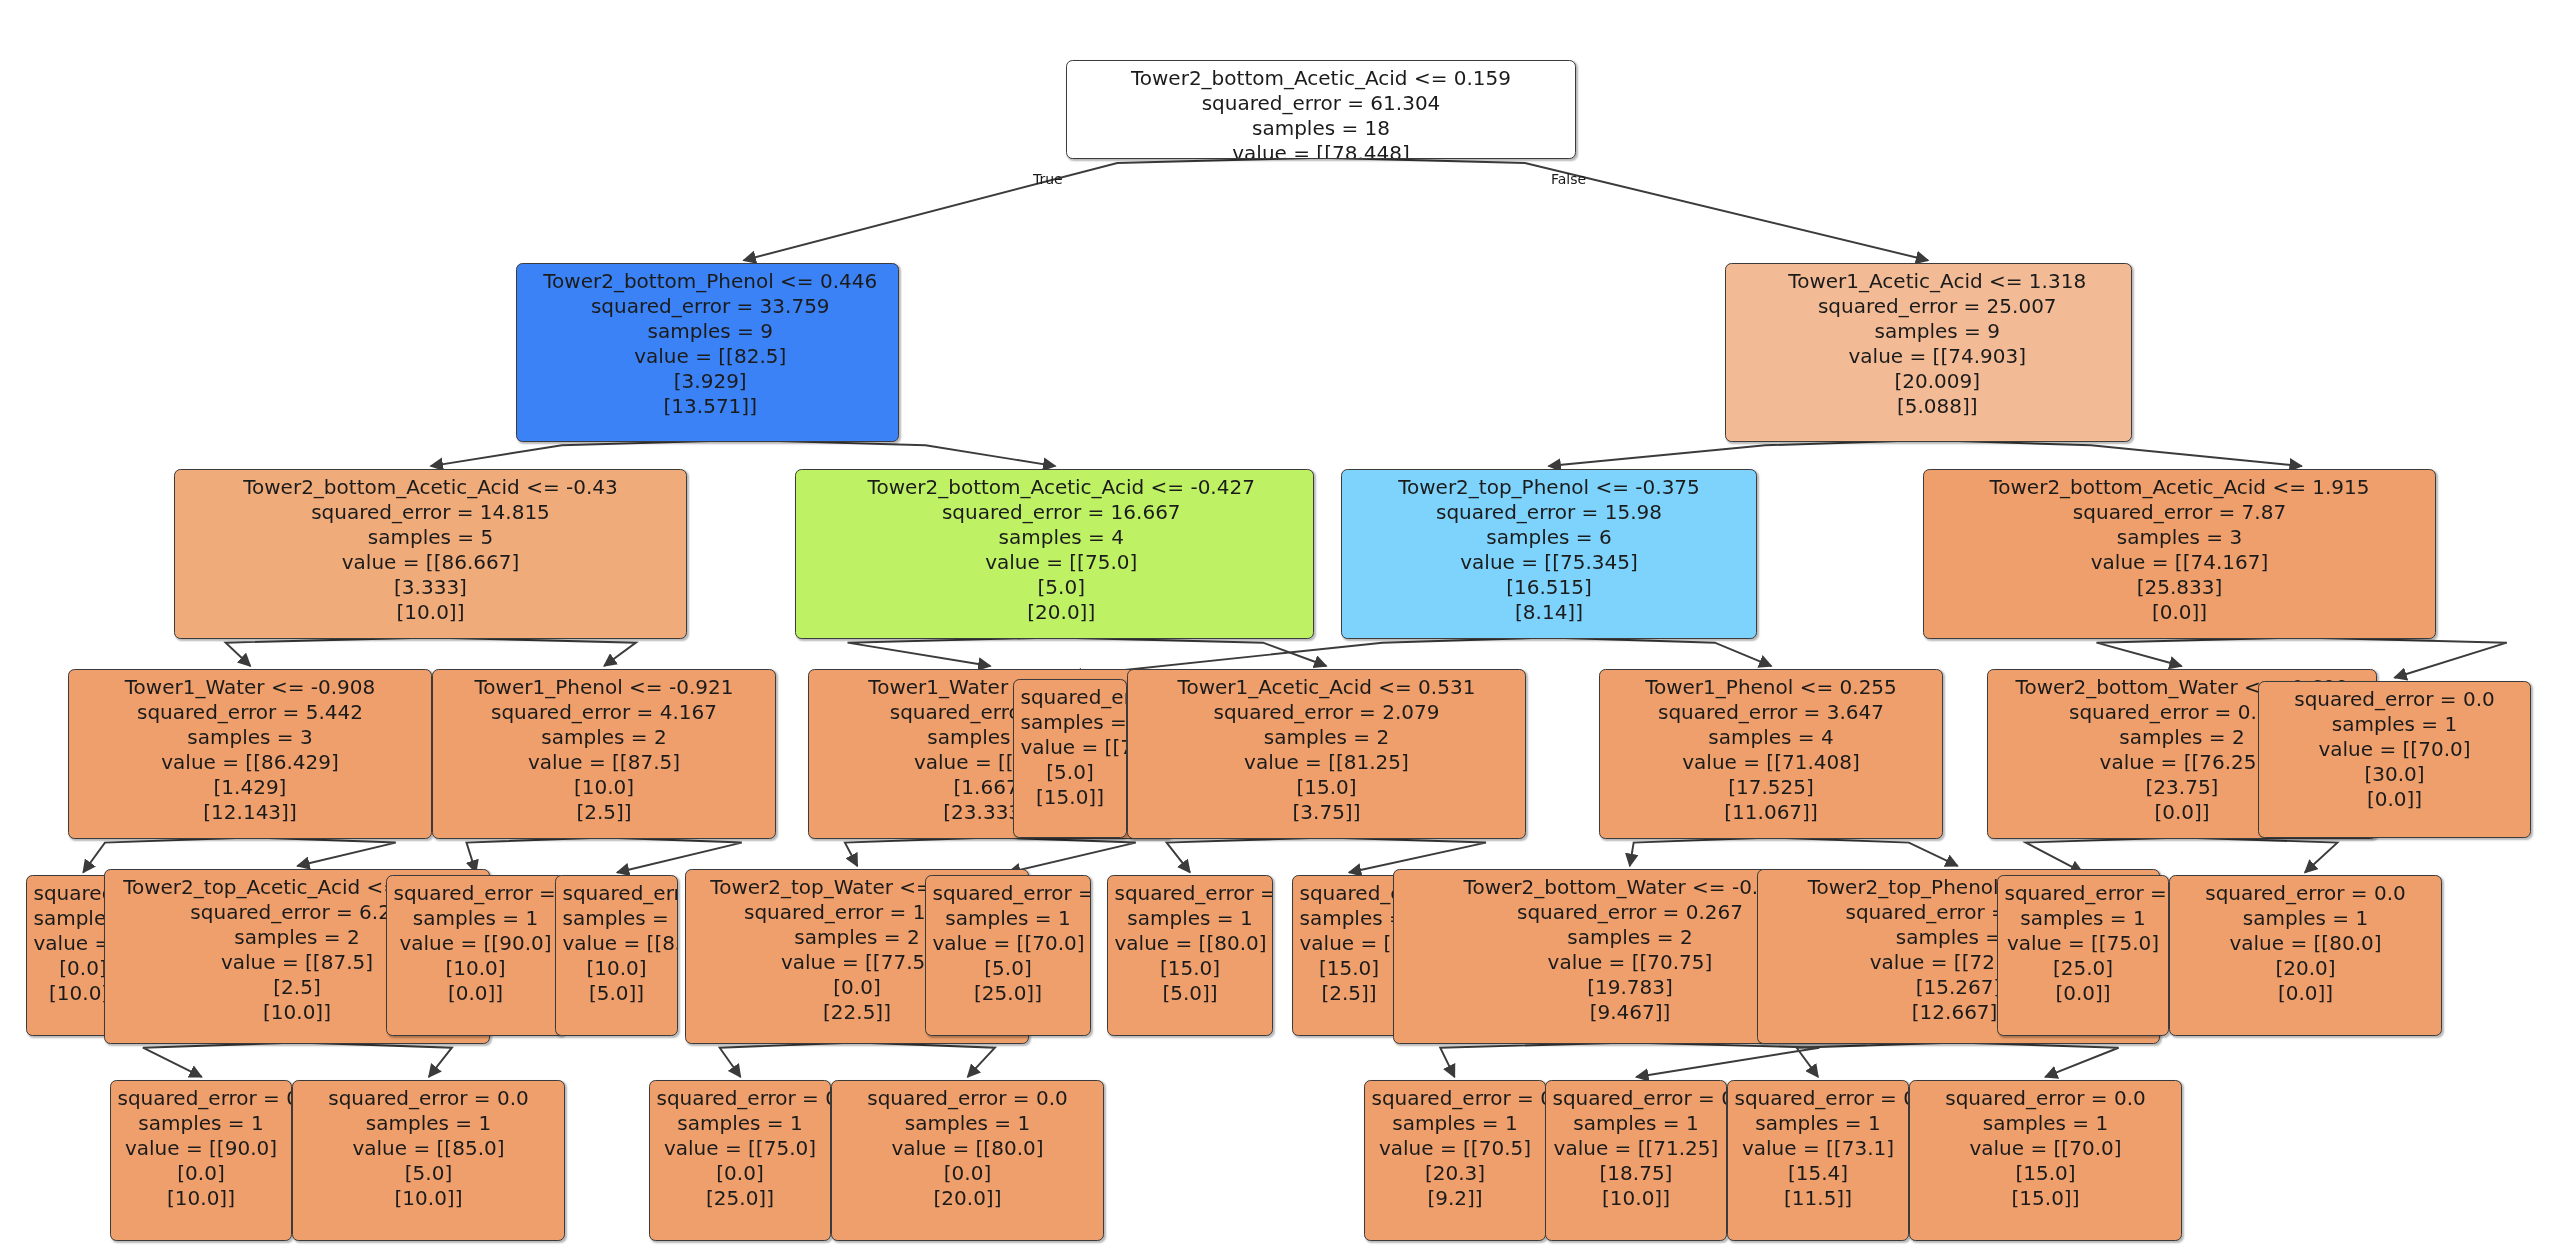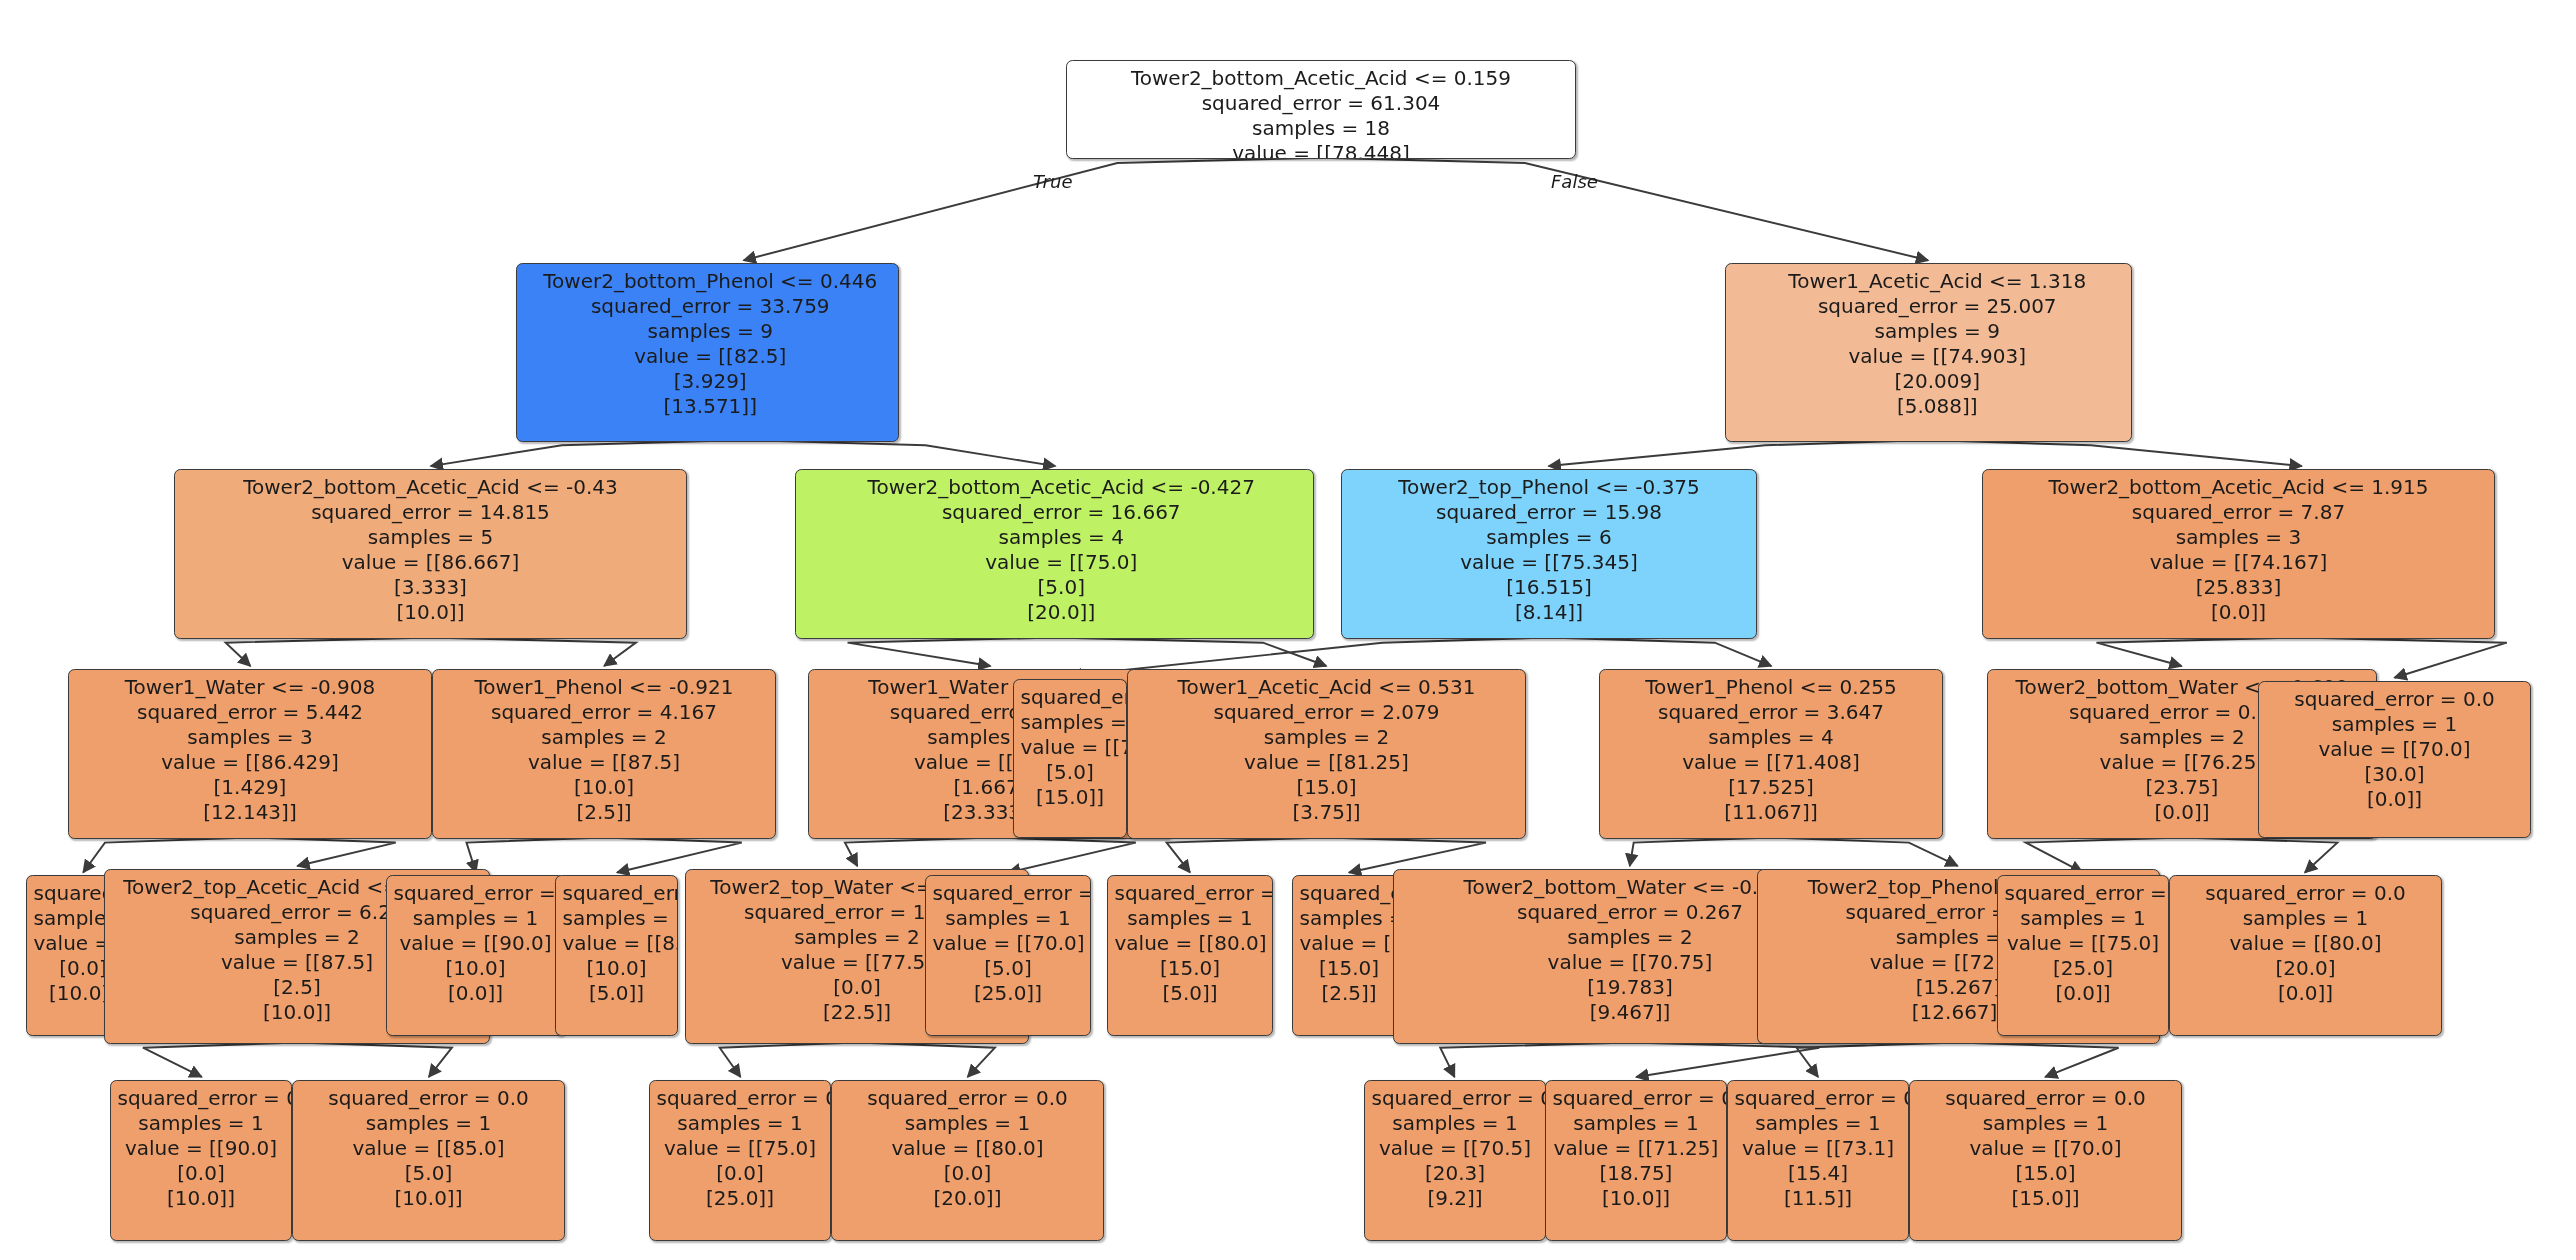--- a/index.html
+++ b/index.html
@@ -49,25 +49,24 @@
     white-space: nowrap;
     overflow: hidden;
     box-shadow: 1.3px 1.9px 1.9px rgba(0,0,0,0.28);
     font-family: "DejaVu Sans", sans-serif;
   }
   .node .ln {
     display: block;
   }
   .edge-label {
     position: absolute;
-    font-size: 18px;
+    font-size: 14px;
     color: #1b1b1b;
     font-family: "DejaVu Sans", sans-serif;
     white-space: nowrap;
-    font-style: italic;
   }
 </style>
 </head>
 <body>
 
 <div id="canvas">
   <svg id="edges" viewBox="0 0 3967 1941">
       <defs>
         <marker id="arrow" viewBox="0 0 10 10" refX="9" refY="5" markerWidth="7" markerHeight="7" orient="auto-start-reverse">
           <path d="M 0 0 L 10 5 L 0 10 z" fill="#3b3b3b"></path>
@@ -148,21 +147,21 @@
         <span class="ln">[20.0]]</span>
       </div>
       <div class="node" style="left: 1341px; top: 469px; width: 416px; height: 170px; background: #7dd3fc; z-index: 15;">
         <span class="ln">Tower2_top_Phenol &lt;= -0.375</span>
         <span class="ln">squared_error = 15.98</span>
         <span class="ln">samples = 6</span>
         <span class="ln">value = [[75.345]</span>
         <span class="ln">[16.515]</span>
         <span class="ln">[8.14]]</span>
       </div>
-      <div class="node" style="left: 1982px; top: 469px; width: 513px; height: 170px; background: rgb(238, 159, 107); z-index: 16;">
+      <div class="node" style="left: 1923px; top: 469px; width: 513px; height: 170px; background: rgb(238, 159, 107); z-index: 16;">
         <span class="ln">Tower2_bottom_Acetic_Acid &lt;= 1.915</span>
         <span class="ln">squared_error = 7.87</span>
         <span class="ln">samples = 3</span>
         <span class="ln">value = [[74.167]</span>
         <span class="ln">[25.833]</span>
         <span class="ln">[0.0]]</span>
       </div>
       <div class="node" style="left: 68px; top: 669px; width: 364px; height: 170px; background: rgb(238, 159, 107); z-index: 17;">
         <span class="ln">Tower1_Water &lt;= -0.908</span>
         <span class="ln">squared_error = 5.442</span>

